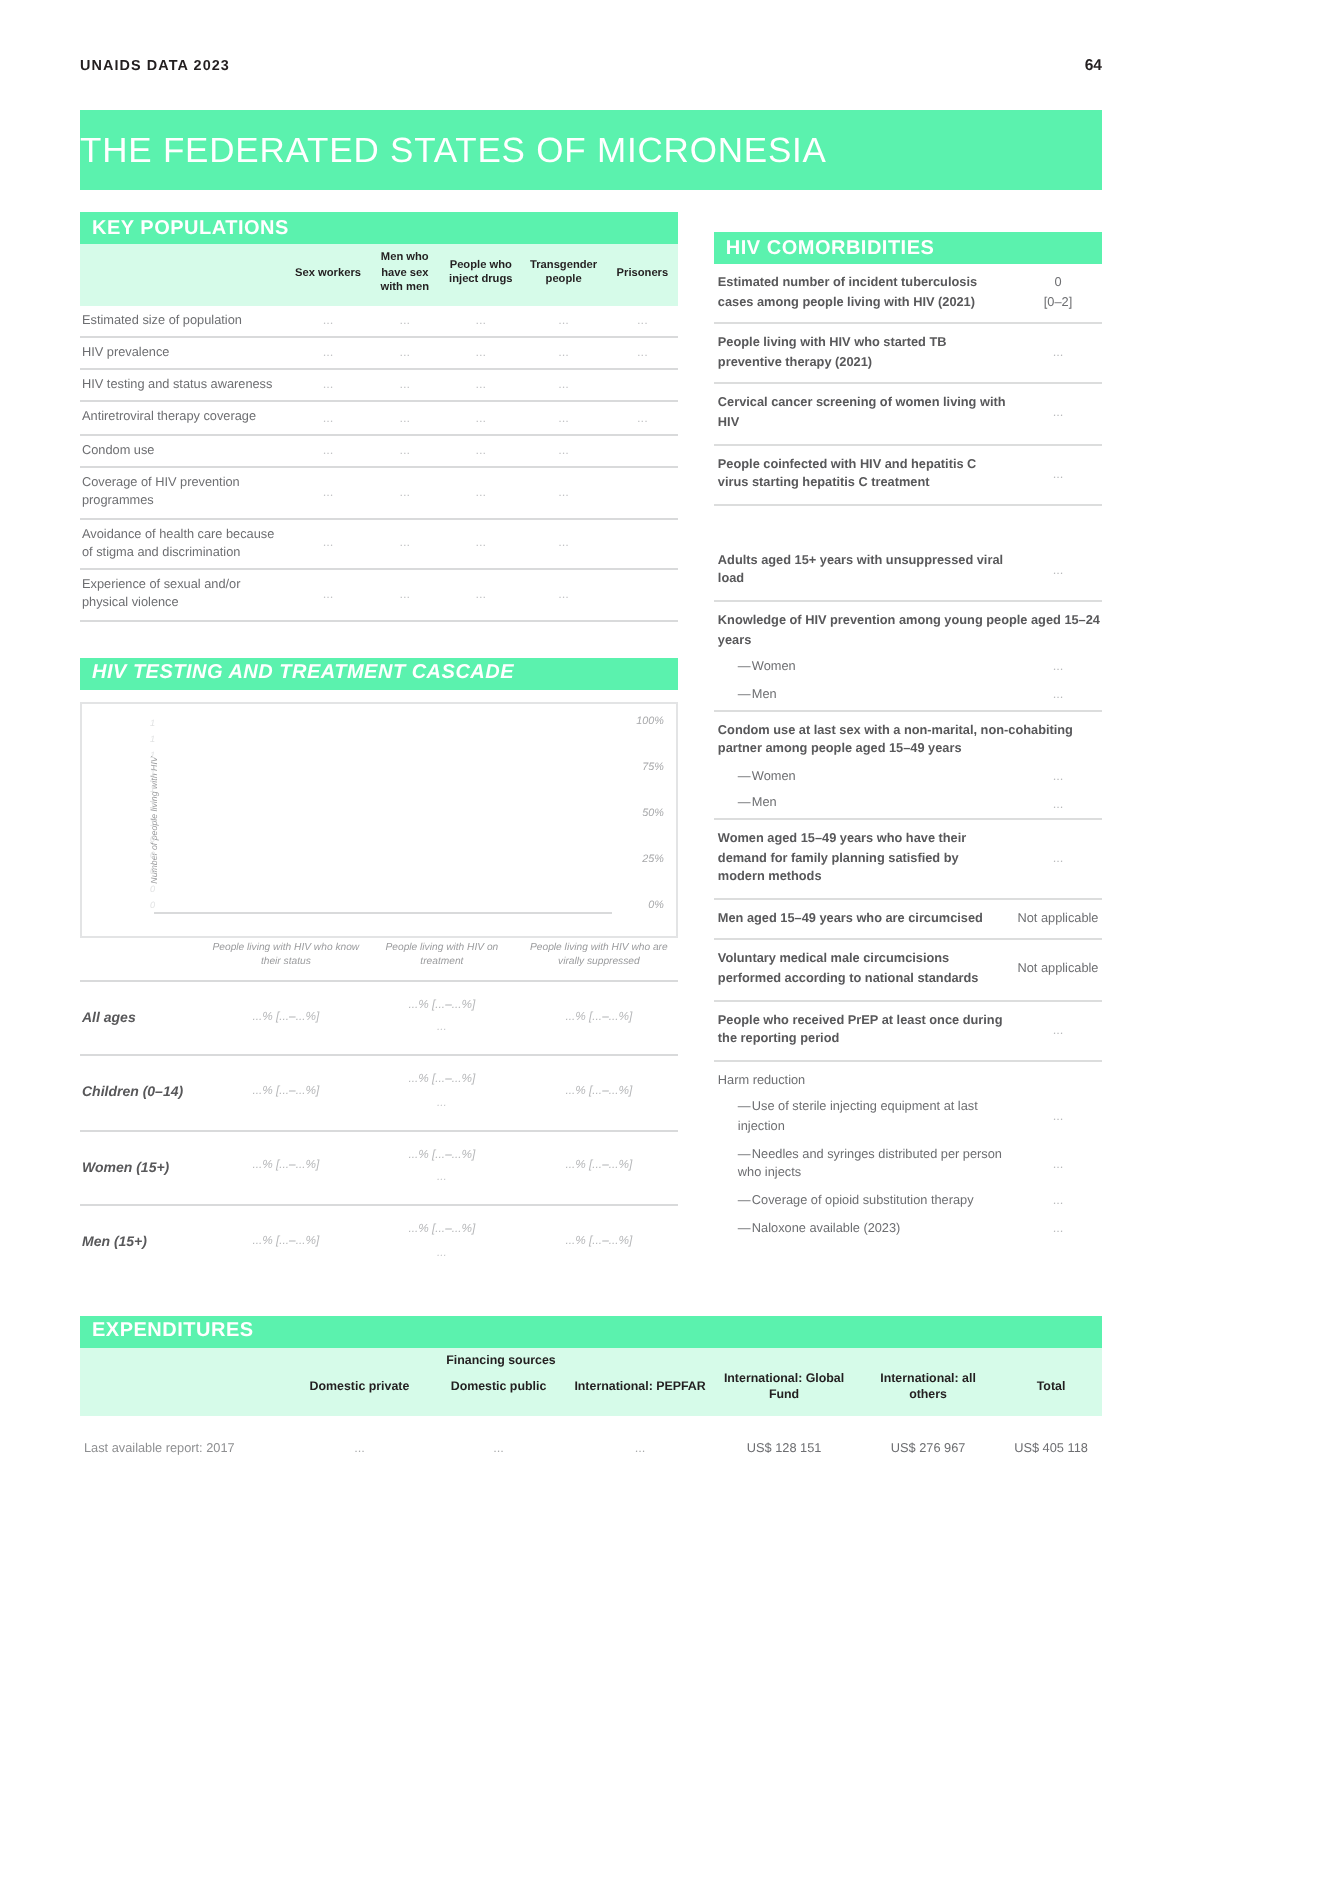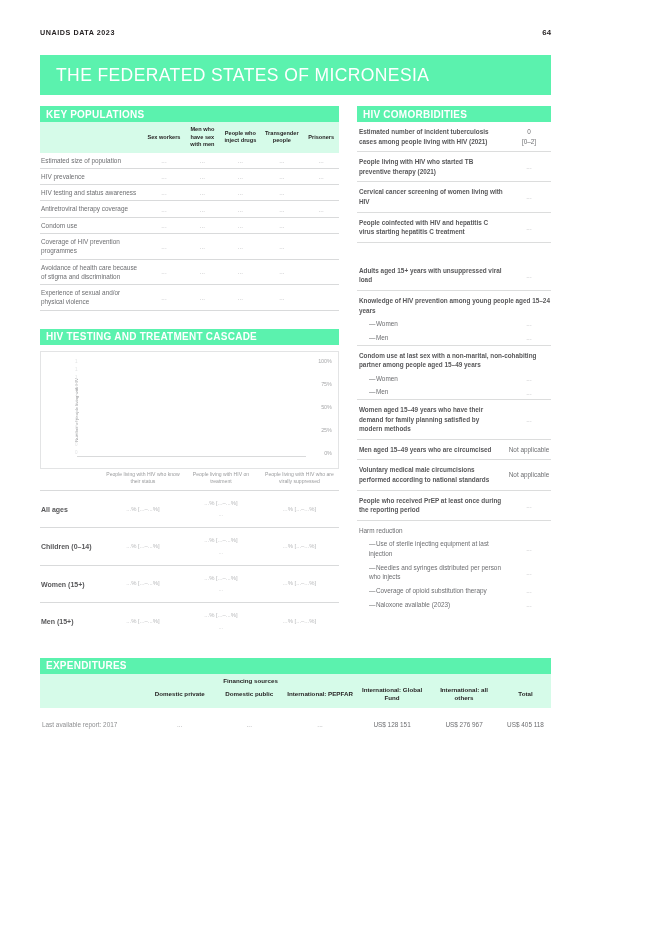--- a/index.html
+++ b/index.html
@@ -23,31 +23,31 @@
   .runhead .rh-right {
     font-size: 7.8px; font-weight: bold; color: #231f20;
   }
 
   
   .country-banner {
     margin-top: 18px;
     background: #5bf2ae;
     height: 40px;
     display: flex; align-items: center;
-    padding-left: 16px;
+    padding-left: 0;
   }
   .country-banner .ctitle {
     color: #ffffff; font-size: 17.5px; letter-spacing: 0.4px;
     font-weight: normal;
   }
 
   
   .cols { display: flex; gap: 18px; margin-top: 11px; }
   .col-left  { width: 345px; }
-  .col-right { width: 224px; }
+  .col-right { width: 224px; margin-top: 10px; }
 
   
   .sec-bar {
     background: #5bf2ae; height: 16px;
     display: flex; align-items: center; padding-left: 6px;
   }
   .sec-bar span {
     color: #ffffff; font-size: 10px; font-weight: bold; letter-spacing: 0.25px; text-align: center;
   }
 
@@ -68,21 +68,21 @@
     font-weight: normal;
   }
   .kp table td.val {
     font-size: 6.4px; color: #c3c4c6; text-align: center; vertical-align: middle;
     padding: 3px 1px;
   }
   .kp tbody tr { border-bottom: 0.6px solid #d9dadb; }
   .kp tbody tr:last-child { border-bottom: 0.6px solid #d9dadb; }
 
   
-  .cascade-wrap { margin-top: 0; }
+  .cascade-wrap { margin-top: 0; font-style: italic; }
   .chart-box {
     border: 0.7px solid #e3e4e5;
     height: 118px; position: relative; margin-top: 6px;
     background: #fff;
   }
   .ylabel {
     position: absolute; left: 4px; top: 50%;
     transform: translateY(-50%) rotate(-90deg); transform-origin: center;
     font-size: 4.4px; color: #9a9b9d; white-space: nowrap;
   }

